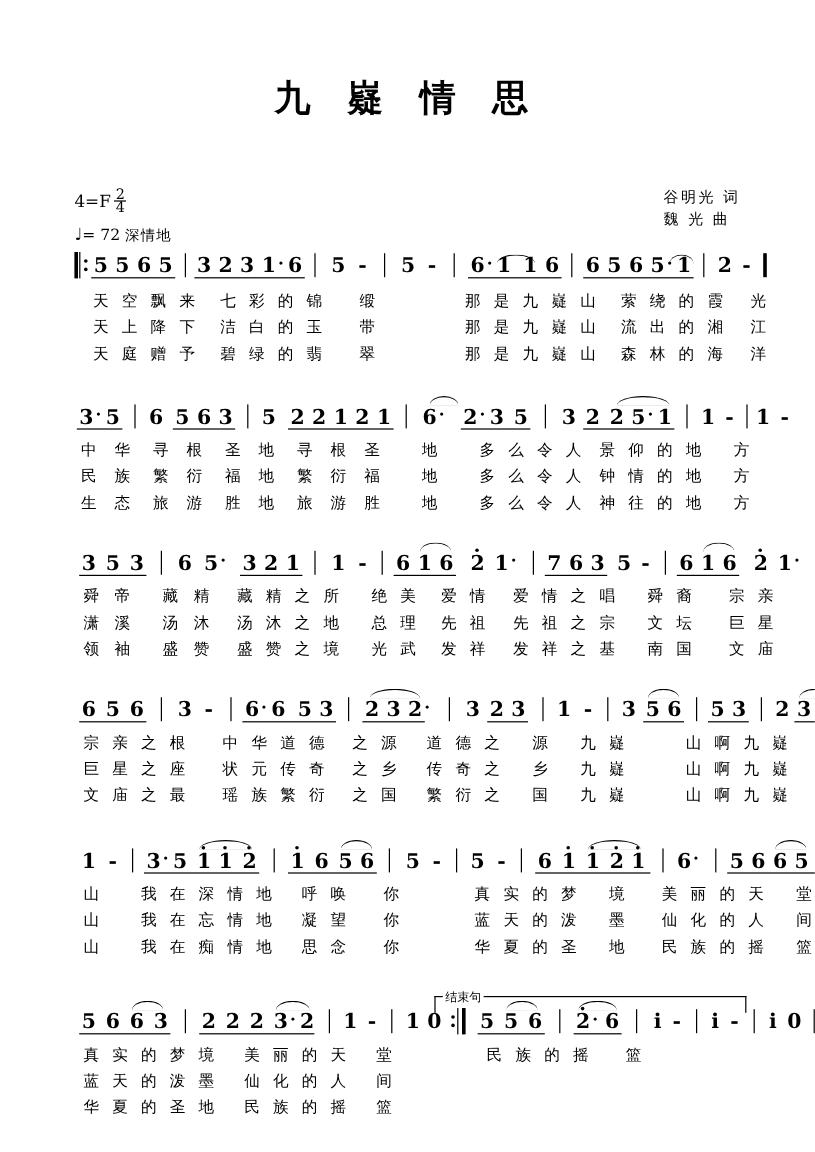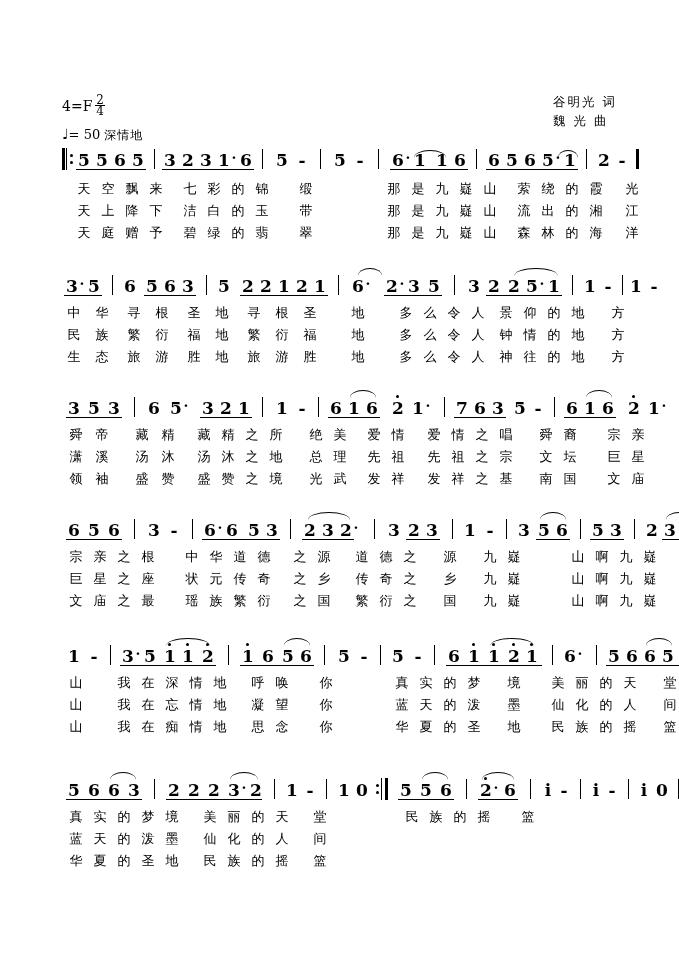--- a/index.html
+++ b/index.html
@@ -169,32 +169,33 @@
     position: absolute;
     top: 1px;
     width: 2.6px; height: 20px; background:#000;
   }
 </style>
 </head>
 <body>
 
 <div class="sheet">
 
+  <div class="title">九 嶷 情 思</div>
 
   <div class="credits">
     <div>谷明光 词</div>
     <div>魏 光 曲</div>
   </div>
 
   <div class="keyrow">
     <span>4=F</span><span class="meter"><span class="num">2</span><span class="den">4</span></span>
   </div>
 
   <div class="temporow">
-    <span class="note">♩</span><span>= 50</span><span class="expr">深情地</span>
+    <span class="note">♩</span><span>= 72</span><span class="expr">深情地</span>
   </div>
 
   <div class="system" style="top:148px;">
     <div class="numline">
       <span class="repeat-start" style="left:0px;">
         <span class="thick" style="left:0px;"></span>
         <span class="thin" style="left:4px;"></span>
         <span class="dot" style="left:8px; top:6px;"></span>
         <span class="dot" style="left:8px; top:13px;"></span>
       </span>
@@ -587,20 +588,23 @@
       <span class="tok" style="left:196px;">思</span><span class="tok" style="left:220px;">念</span>
       <span class="tok" style="left:264px;">你</span>
       <span class="tok" style="left:340px;">华</span><span class="tok" style="left:364px;">夏</span><span class="tok" style="left:388px;">的</span><span class="tok" style="left:412px;">圣</span>
       <span class="tok" style="left:452px;">地</span>
       <span class="tok" style="left:496px;">民</span><span class="tok" style="left:520px;">族</span><span class="tok" style="left:544px;">的</span><span class="tok" style="left:568px;">摇</span>
       <span class="tok" style="left:608px;">篮</span>
     </div>
   </div>
 
   <div class="system" style="top:778px;">
+    <div class="ending" style="left:300px; top:-10px; width:258px;">
+      <span class="ending-label">结束句</span>
+    </div>
 
     <div class="numline">
       <span class="tok" style="left:12px;">5</span>
       <span class="tok" style="left:32px;">6</span>
       <span class="tok" style="left:52px;">6</span>
       <span class="tok" style="left:72px;">3</span>
       <span class="beam" style="left:4px; top:21px; width:76px;"></span>
       <span class="bar" style="left:92px;"></span>
       <span class="tok" style="left:112px;">2</span>
       <span class="tok" style="left:132px;">2</span>

